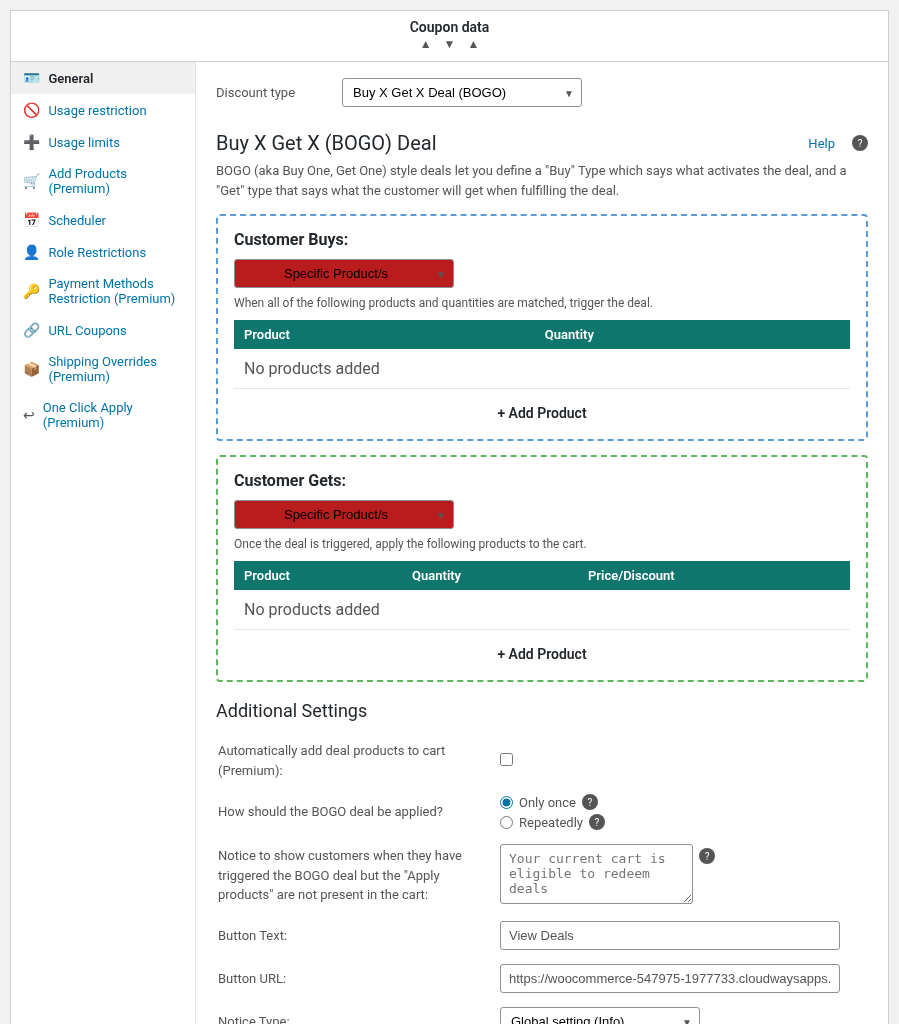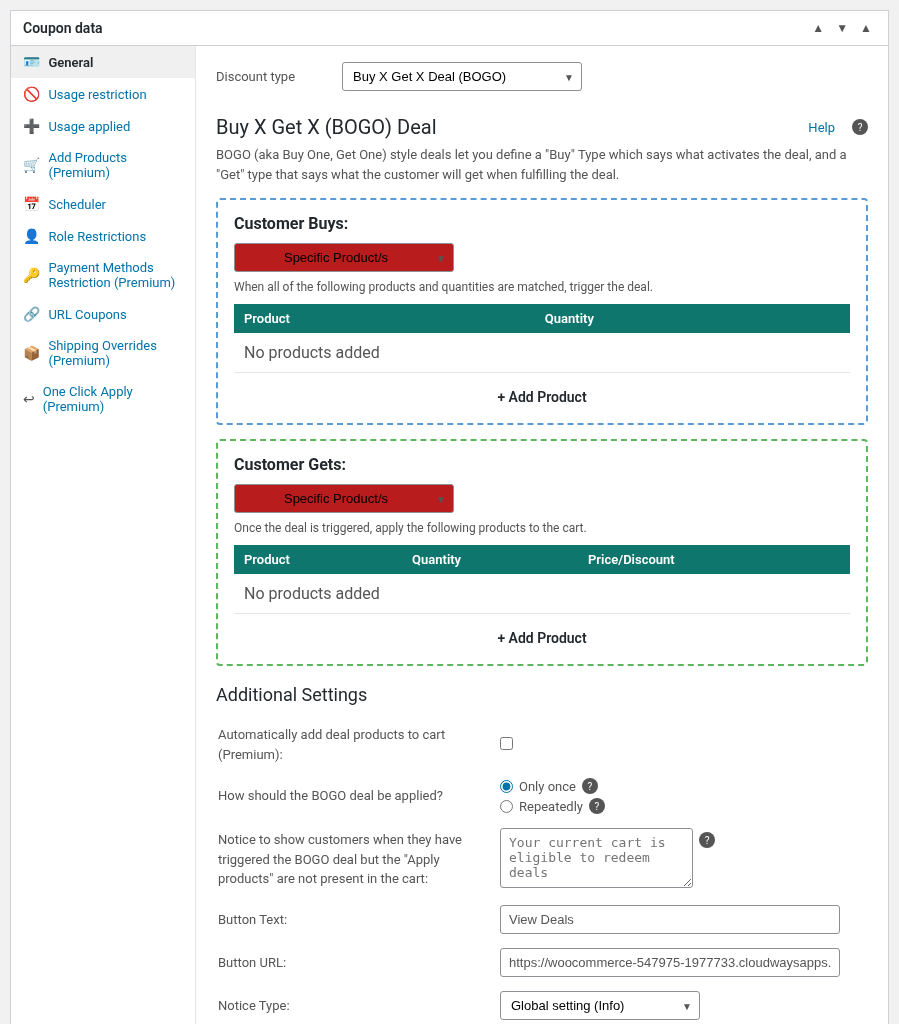--- a/index.html
+++ b/index.html
@@ -1,19 +1,19 @@
 <!DOCTYPE html>
 <html><head>
   <meta charset="utf-8">
   <style>
     * { box-sizing: border-box; margin: 0; padding: 0; }
     body { font-family: -apple-system, BlinkMacSystemFont, "Segoe UI", Roboto, sans-serif; font-size: 13px; background: #f1f1f1; color: #333; }
 
     .outer-panel { background: #fff; border: 1px solid #ccd0d4; margin: 10px; }
-    .panel-header { background: #fff; border-bottom: 1px solid #ccd0d4; padding: 8px 12px; display: flex; align-items: center; justify-content: space-between; }
+    .panel-header { background: #fff; border-bottom: 1px solid #ccd0d4; padding: 8px 12px; display: flex; align-items: center; justify-content: space-between; flex-direction: column; }
     .panel-header-title { font-size: 14px; font-weight: 600; color: #23282d; }
     .panel-header-controls { display: flex; gap: 4px; }
     .panel-header-controls span { cursor: pointer; color: #555; font-size: 12px; padding: 2px 4px; }
 
     .layout { display: flex; min-height: 900px; }
 
     
     .sidebar { width: 185px; border-right: 1px solid #e5e5e5; background: #fff; flex-shrink: 0; }
     .sidebar-item { padding: 8px 12px; display: flex; align-items: center; gap: 8px; cursor: pointer; color: #0073aa; font-size: 13px; }
     .sidebar-item.active { background: #f0f0f1; font-weight: 600; color: #23282d; }
@@ -95,21 +95,21 @@
       <div class="sidebar-item active">
         <span class="icon">🪪</span>
         <span>General</span>
       </div>
       <div class="sidebar-item">
         <span class="icon">🚫</span>
         <span>Usage restriction</span>
       </div>
       <div class="sidebar-item">
         <span class="icon">➕</span>
-        <span>Usage applied</span>
+        <span>Usage limits</span>
       </div>
       <div class="sidebar-item">
         <span class="icon">🛒</span>
         <span>Add Products (Premium)</span>
       </div>
       <div class="sidebar-item">
         <span class="icon">📅</span>
         <span>Scheduler</span>
       </div>
       <div class="sidebar-item">

